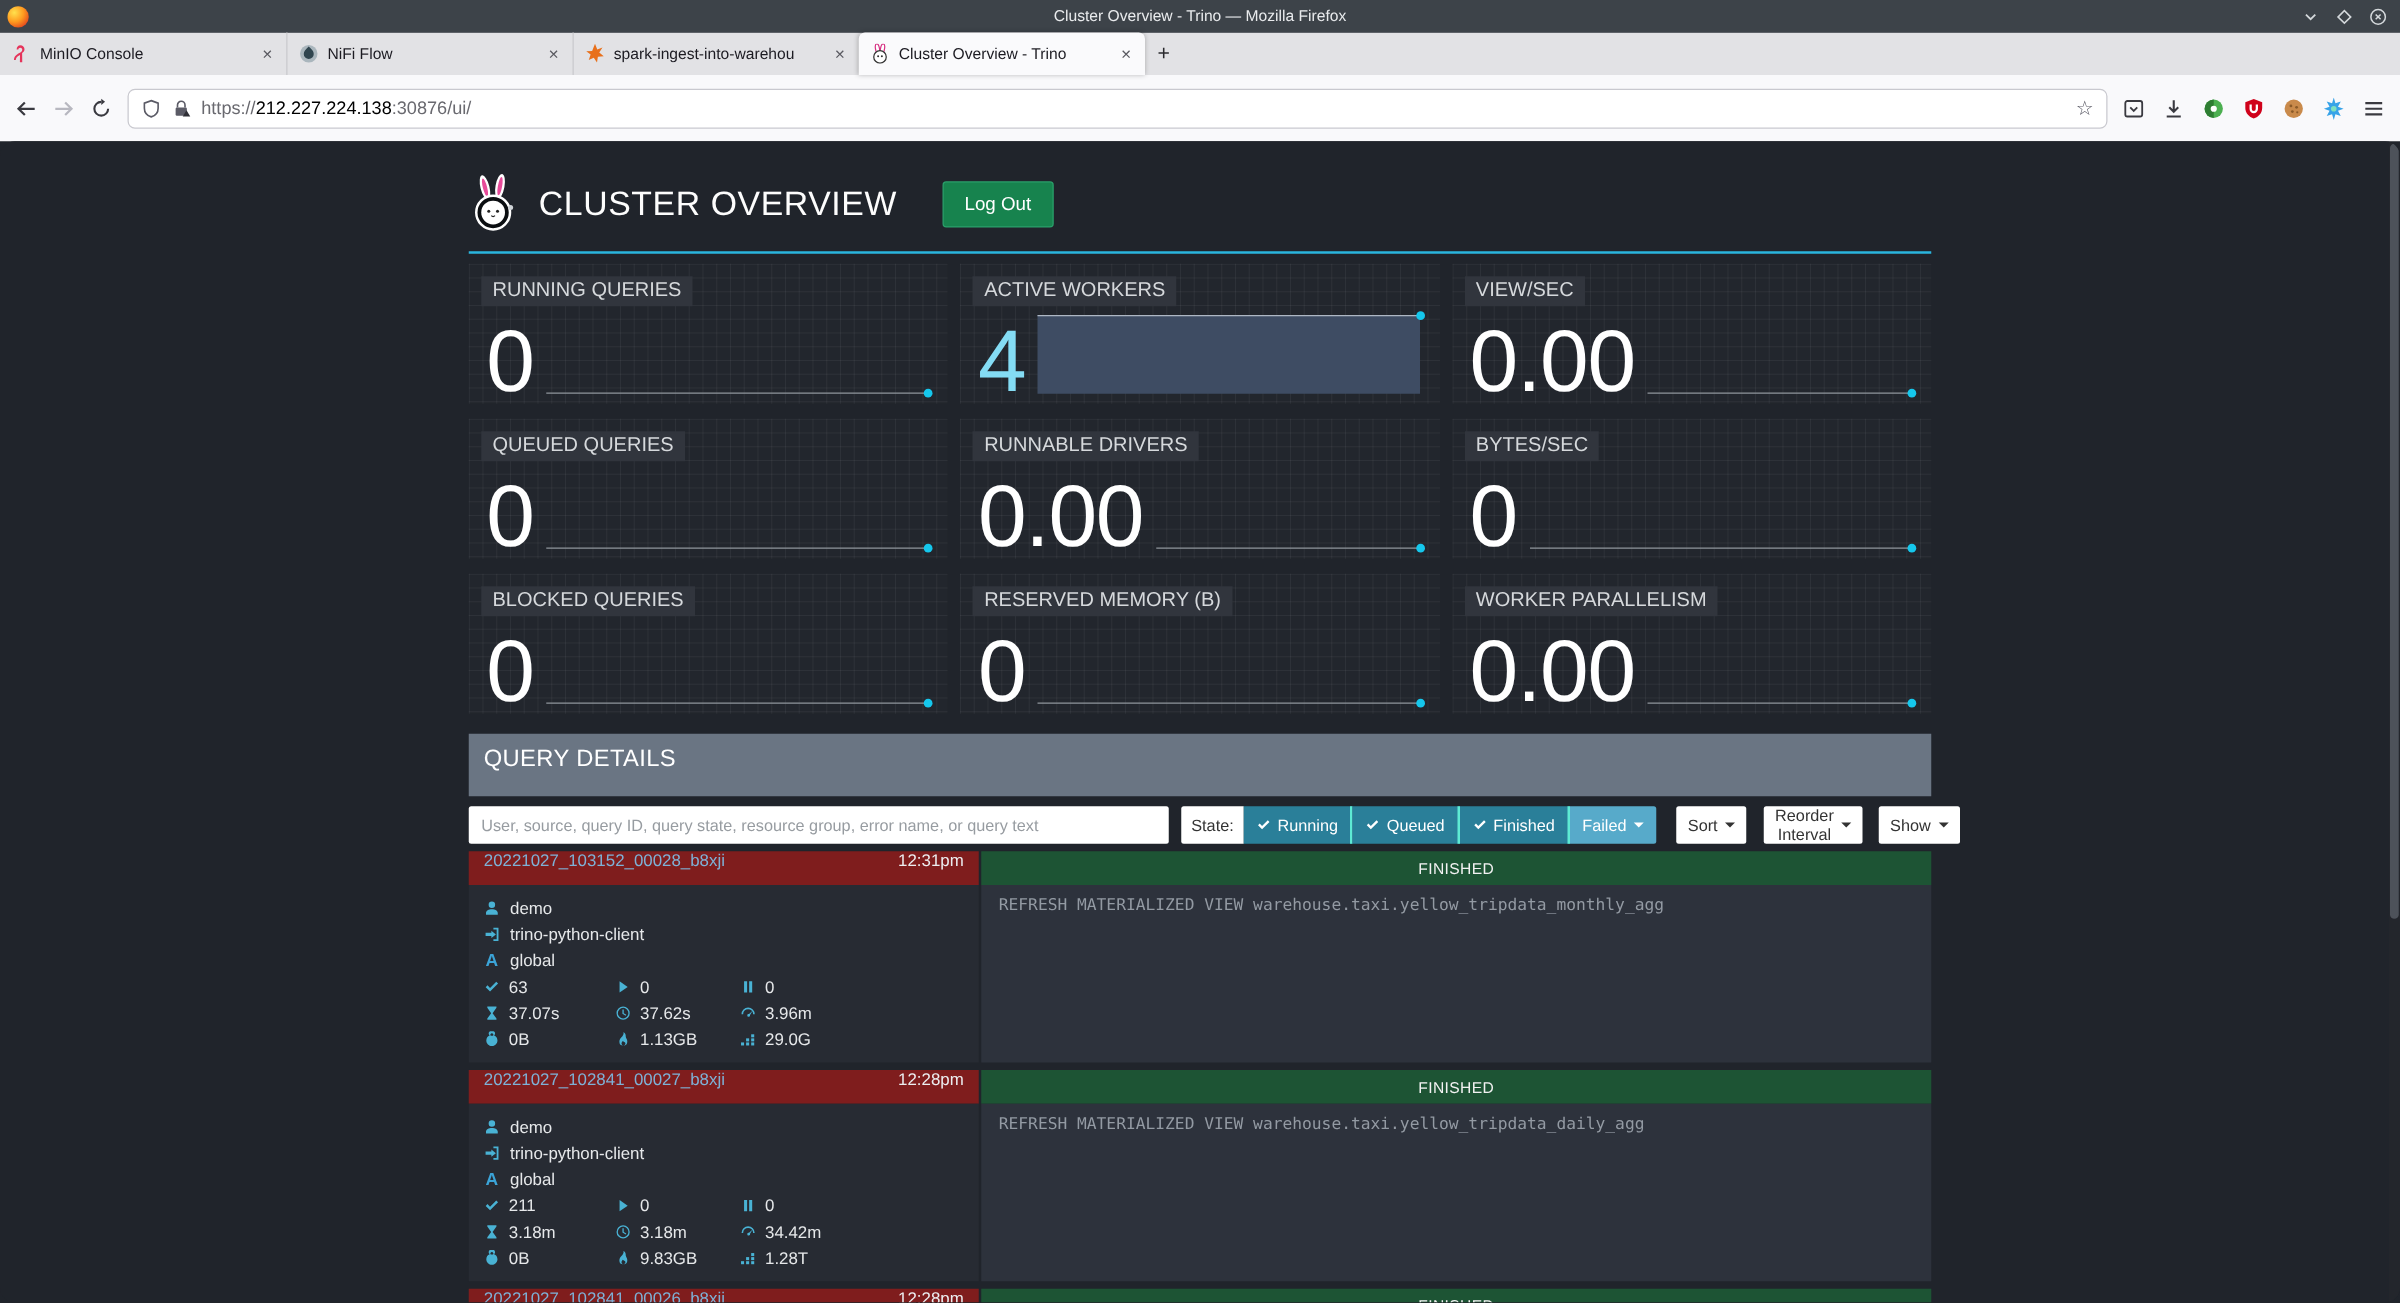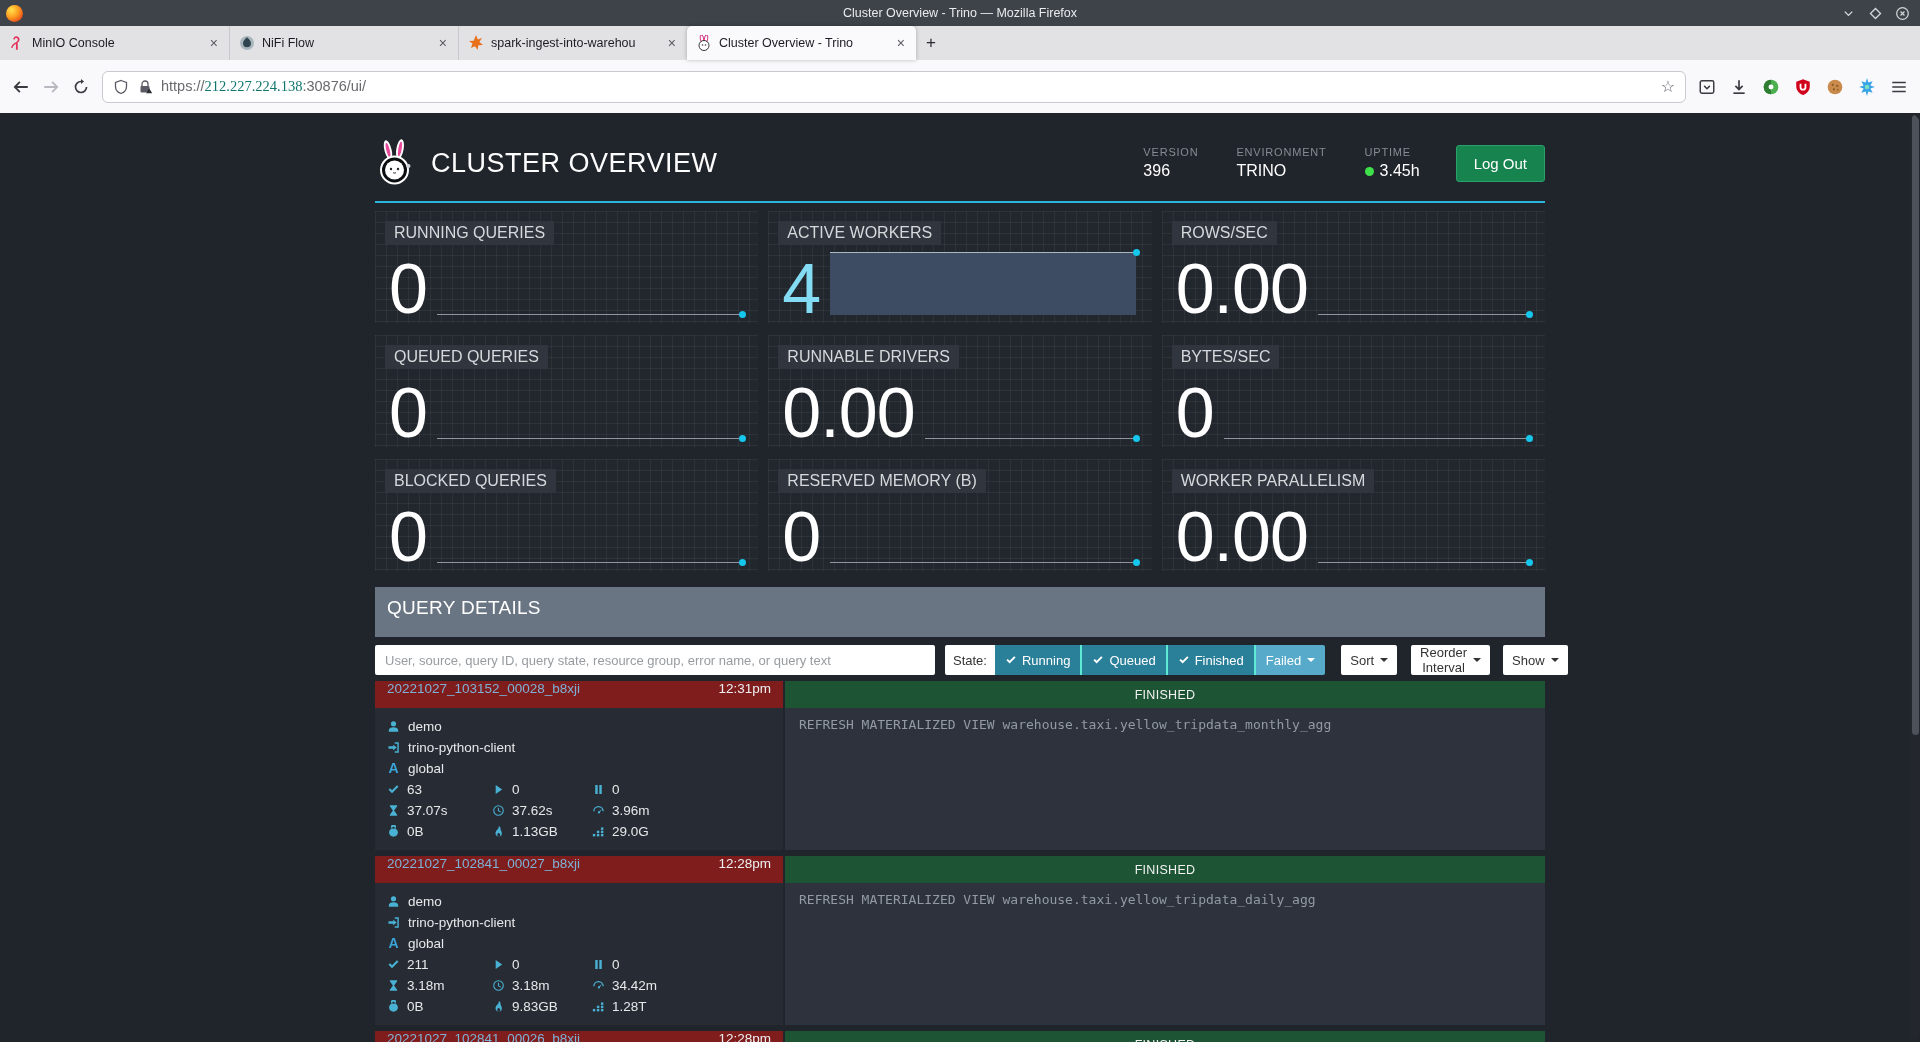--- a/index.html
+++ b/index.html
@@ -32,21 +32,21 @@
 
   
   .navbar { height:53px; background:#f9f9fb; display:flex; align-items:center; padding:0 12px; gap:12px; }
   .nav-icon { width:18px; height:18px; display:inline-flex; }
   .nav-icon svg { width:18px; height:18px; }
   .urlbar { flex:1; height:32px; background:#fff; border:1px solid #c9c9cf; border-radius:6px; display:flex; align-items:center; padding:0 10px; gap:8px; }
   .urlbar .u-icon { width:16px; height:16px; display:inline-flex; }
   .urlbar .u-icon svg { width:16px; height:16px; }
   .url-text { font-size:14.5px; flex:1; white-space:nowrap; overflow:hidden; }
   .url-text .dim { color:#69696f; }
-  .url-text .host { color:#0f766e;font-family:Liberation Serif, serif; }
+  .url-text .host { color:#000000; }
   .star-icon { color:#5b5b66; font-size:16px; }
   .tb-icon { width:18px; height:18px; display:inline-flex; }
   .tb-icon svg { width:18px; height:18px; }
 
   
   .page { height:929px; position:relative; overflow:hidden; background:#20242b;border-radius:12px; }
   .container { width:1170px; margin:0 auto; }
 
   .trino-header { height:90px; padding-top:12px; display:flex; align-items:center; border-bottom:2px solid #2ab5de; }
   .bunny-logo { width:40px; height:48px; }
@@ -278,37 +278,20 @@
             <ellipse cx="25" cy="10" rx="3.6" ry="10" fill="#fff" transform="rotate(10 25 10)"></ellipse>
             <ellipse cx="25" cy="10" rx="1.7" ry="7.5" fill="#e84b9a" transform="rotate(10 25 10)"></ellipse>
             <circle cx="19.5" cy="31" r="13.5" fill="#0b0e11" stroke="#fff" stroke-width="2"></circle>
             <circle cx="19.5" cy="31" r="9.5" fill="#fff"></circle>
             <circle cx="16" cy="30" r="1.2" fill="#222"></circle>
             <circle cx="23" cy="30" r="1.2" fill="#222"></circle>
             <path d="M18 33.5c.8.8 2.2.8 3 0" stroke="#222" stroke-width="1" fill="none"></path>
             <circle cx="33.5" cy="27" r="2" fill="#cfd3d7"></circle>
           </svg></span>
       <span class="page-title">CLUSTER OVERVIEW</span>
-      <div class="header-meta">
-        <div class="meta-col">
-          <div class="m-label">VERSION</div>
-          <div class="m-value">396</div>
-        </div>
-        <div class="meta-col">
-          <div class="m-label">ENVIRONMENT</div>
-          <div class="m-value">TRINO</div>
-        </div>
-        <div class="meta-col">
-          <div class="m-label">UPTIME</div>
-          <div class="m-value">
-              <span class="uptime-dot"></span>
-              <span>3.45h</span>
-            </div>
-        </div>
-      </div>
       <button class="logout-btn">Log Out</button>
     </div>
 
     <div class="stats-grid">
   <div class="tile">
     <span class="tile-chip">RUNNING QUERIES</span>
     <div class="tile-bottom">
       <span class="tile-value">0</span>
       <span class="spark flat">
         <span class="line"></span>
@@ -322,21 +305,21 @@
     <div class="tile-bottom">
       <span class="tile-value accent">4</span>
       <span class="spark filled">
         <span class="fill"></span>
         <span class="dot"></span>
       </span>
     </div>
   </div>
 
   <div class="tile">
-    <span class="tile-chip">ROWS/SEC</span>
+    <span class="tile-chip">VIEW/SEC</span>
     <div class="tile-bottom">
       <span class="tile-value">0.00</span>
       <span class="spark flat">
         <span class="line"></span>
         <span class="dot"></span>
       </span>
     </div>
   </div>
 
   <div class="tile">

